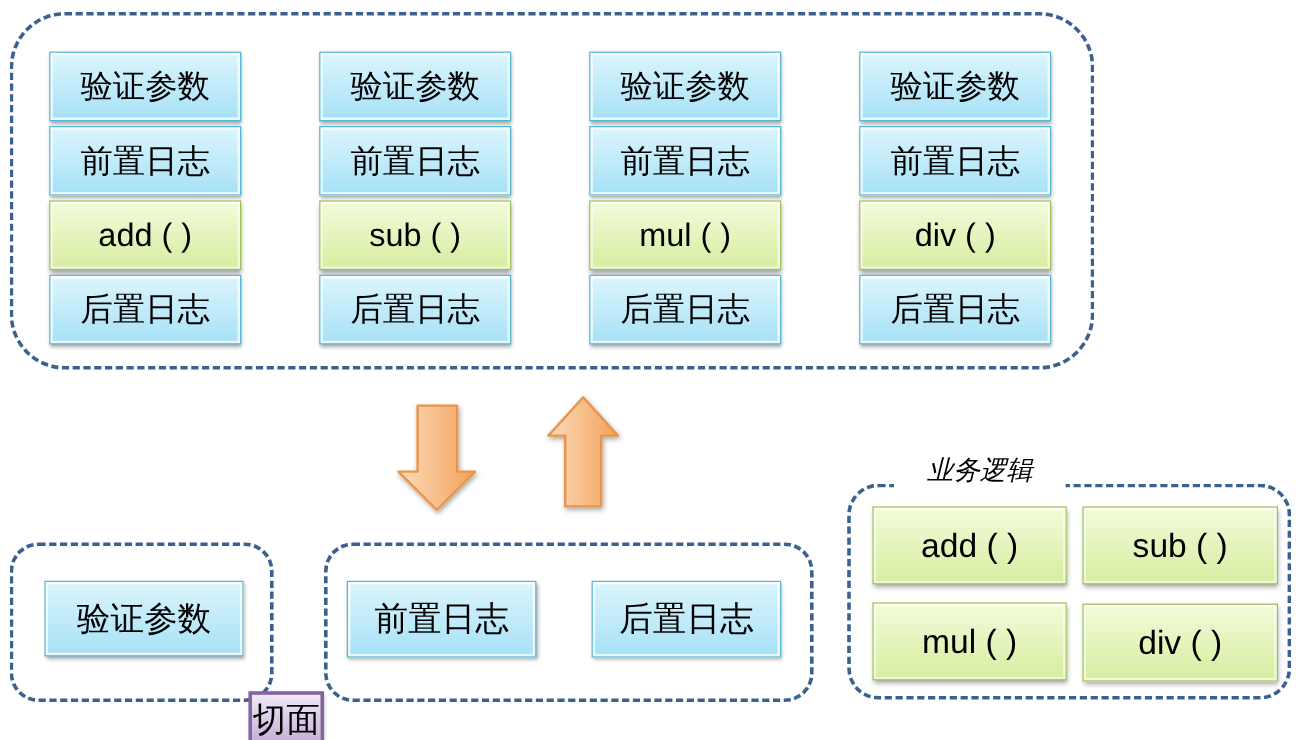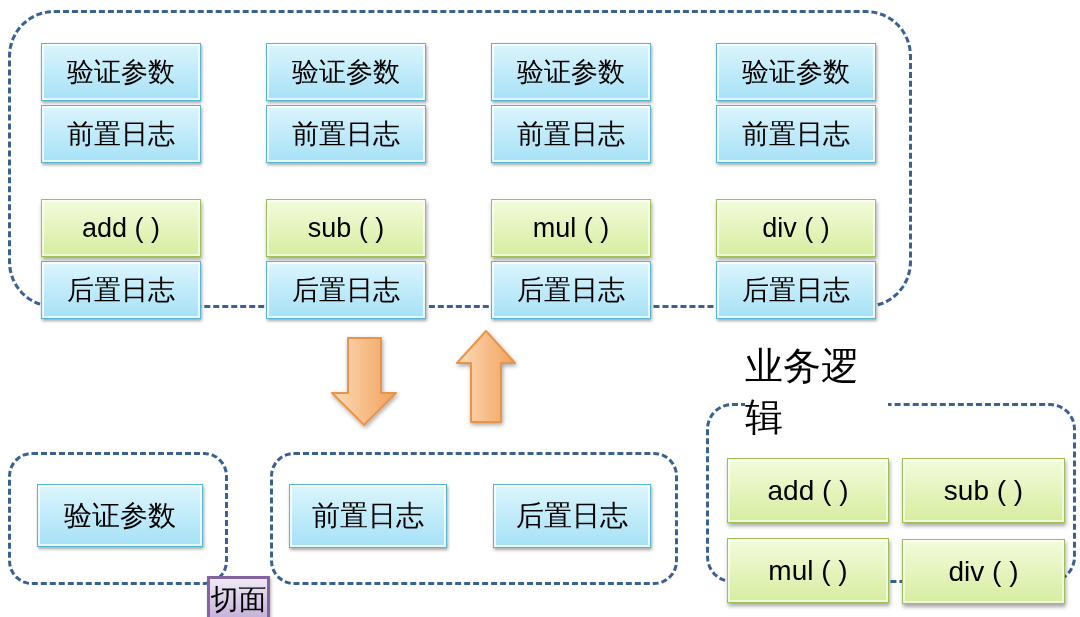--- a/index.html
+++ b/index.html
@@ -31,35 +31,35 @@
   }
   .blue-box{
     background:linear-gradient(to bottom,var(--blue-top),var(--blue-bottom));
     border:1px solid var(--blue-border);
     box-shadow:inset 0 0 0 2px rgba(255,255,255,0.75), 1px 2px 3px rgba(0,0,0,0.35);
   }
   .green-box{
     background:linear-gradient(to bottom,var(--green-top),var(--green-bottom));
     border:1px solid var(--green-border);
     box-shadow:inset 0 0 0 2px rgba(255,255,255,0.6), 1px 3px 4px rgba(0,0,0,0.35);
-    margin-top:36px;
   }
   .solo-box{
     position:absolute;
     display:flex;align-items:center;justify-content:center;
     font-size:28px;
     box-sizing:border-box;
     z-index:2;
   }
   .group-label{
     position:absolute;
     background:var(--label-bg);
     display:flex;align-items:center;justify-content:center;
-    font-size:38px;
+    font-size:22px;
     z-index:3;
+    font-style:italic;
   }
   .aspect-badge{
     position:absolute;
     left:207px;top:576px;width:63px;height:47px;
     background:linear-gradient(to bottom,var(--purple-top),var(--purple-bottom));
     border:3px solid var(--purple-border);
     box-sizing:border-box;
     display:flex;align-items:center;justify-content:center;
     font-size:28px;
     z-index:5;

